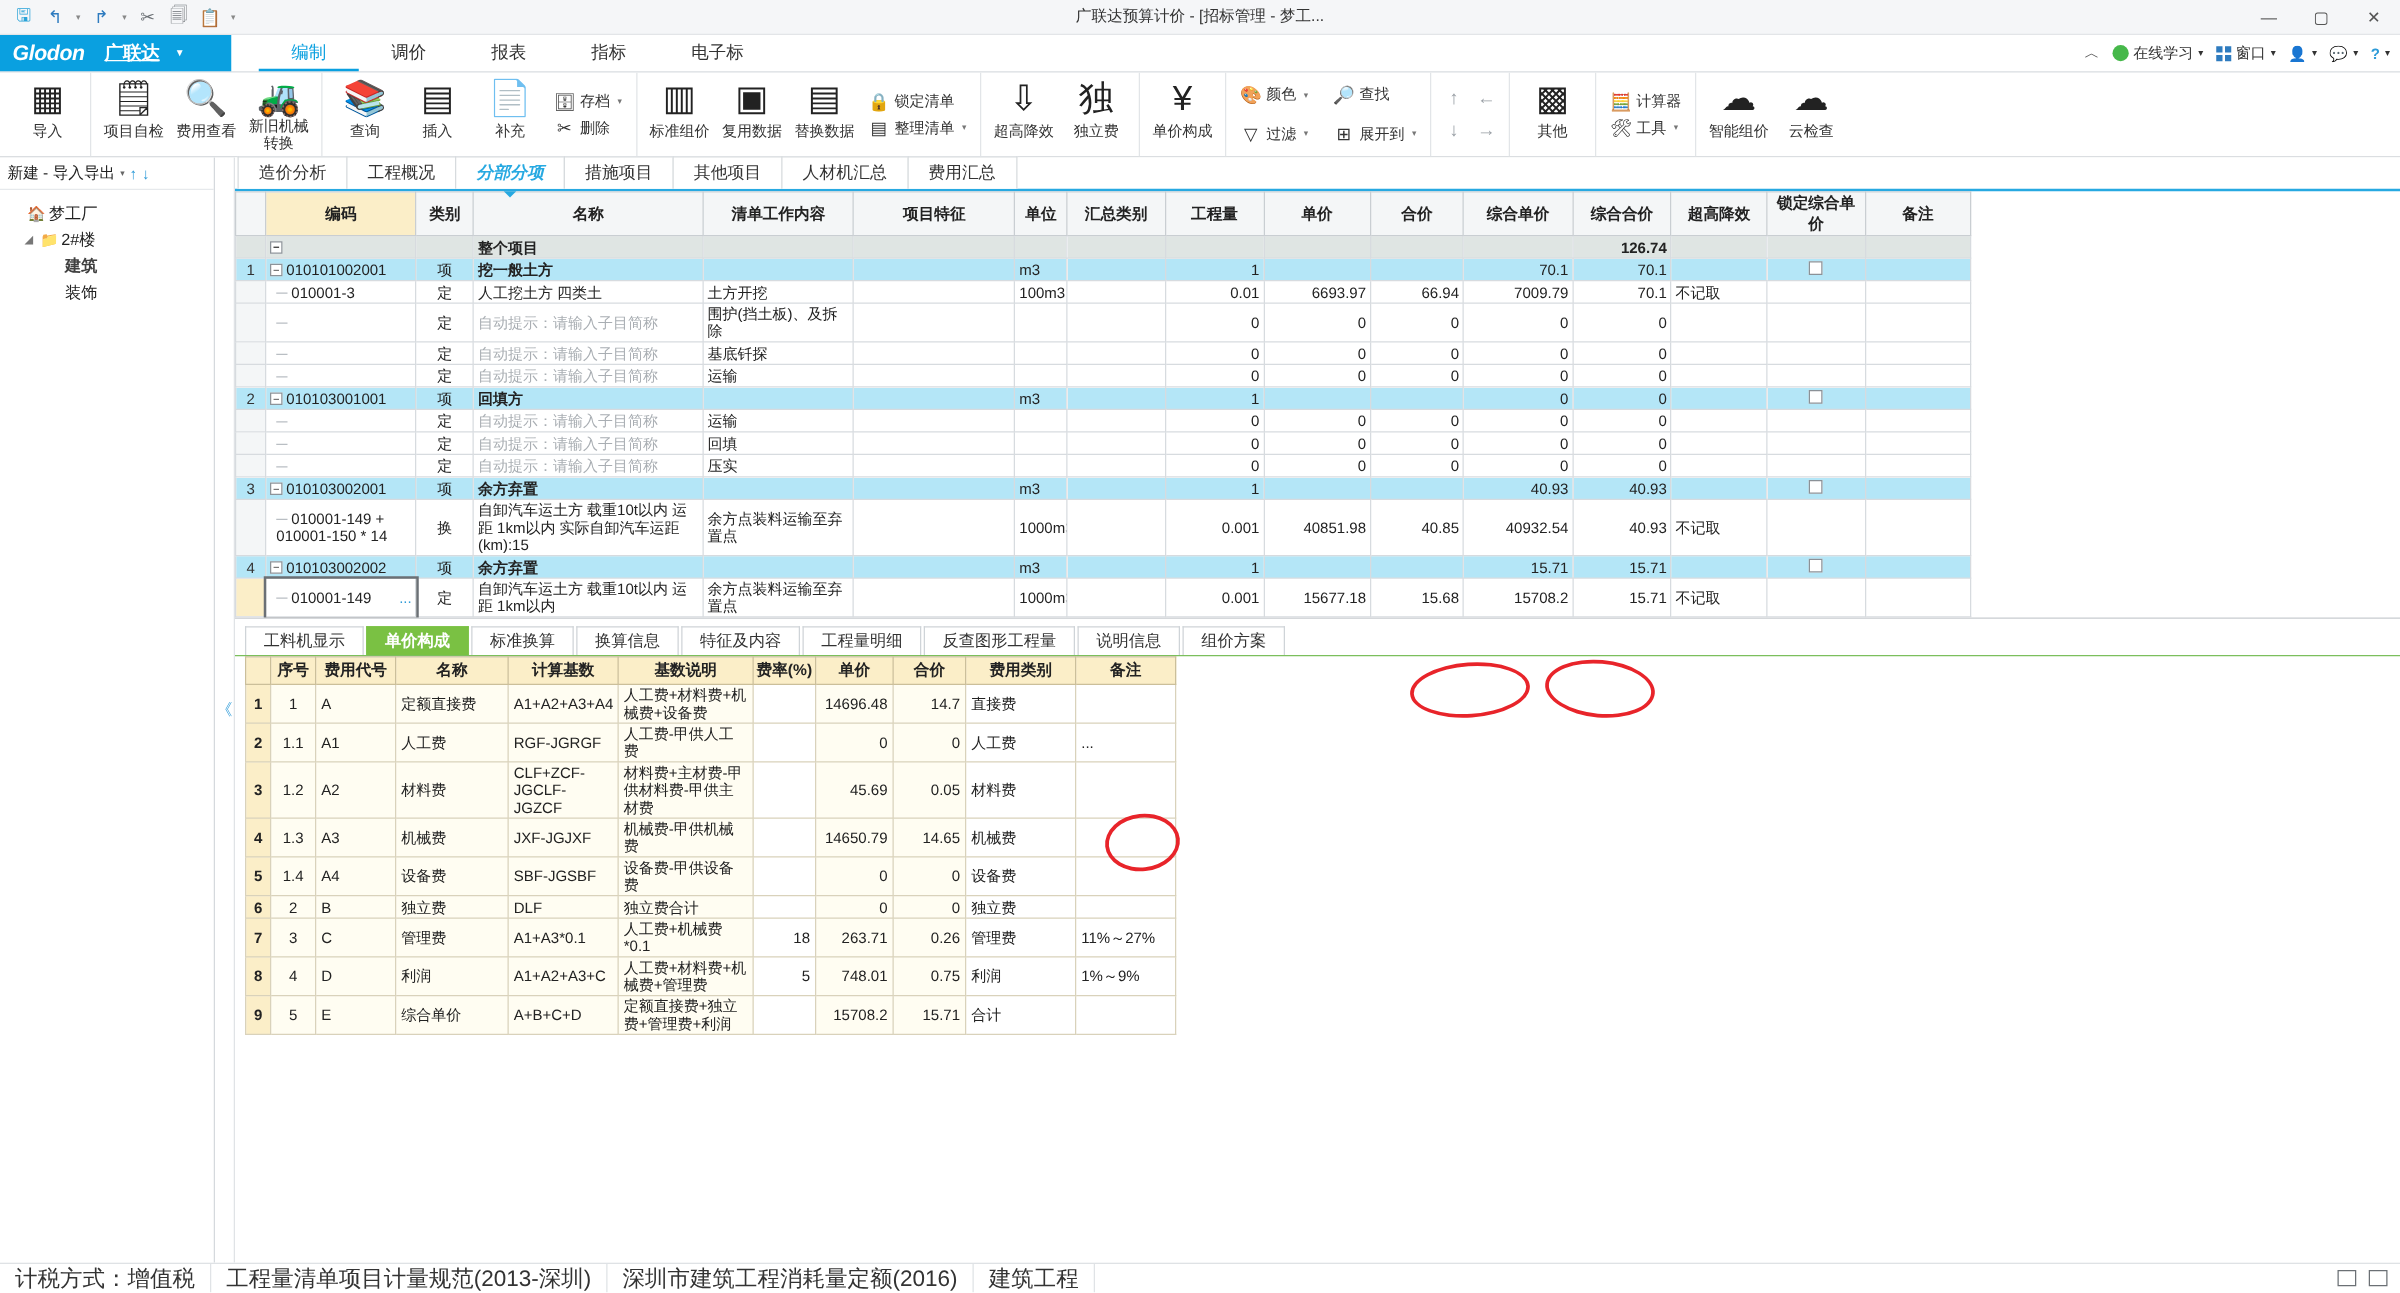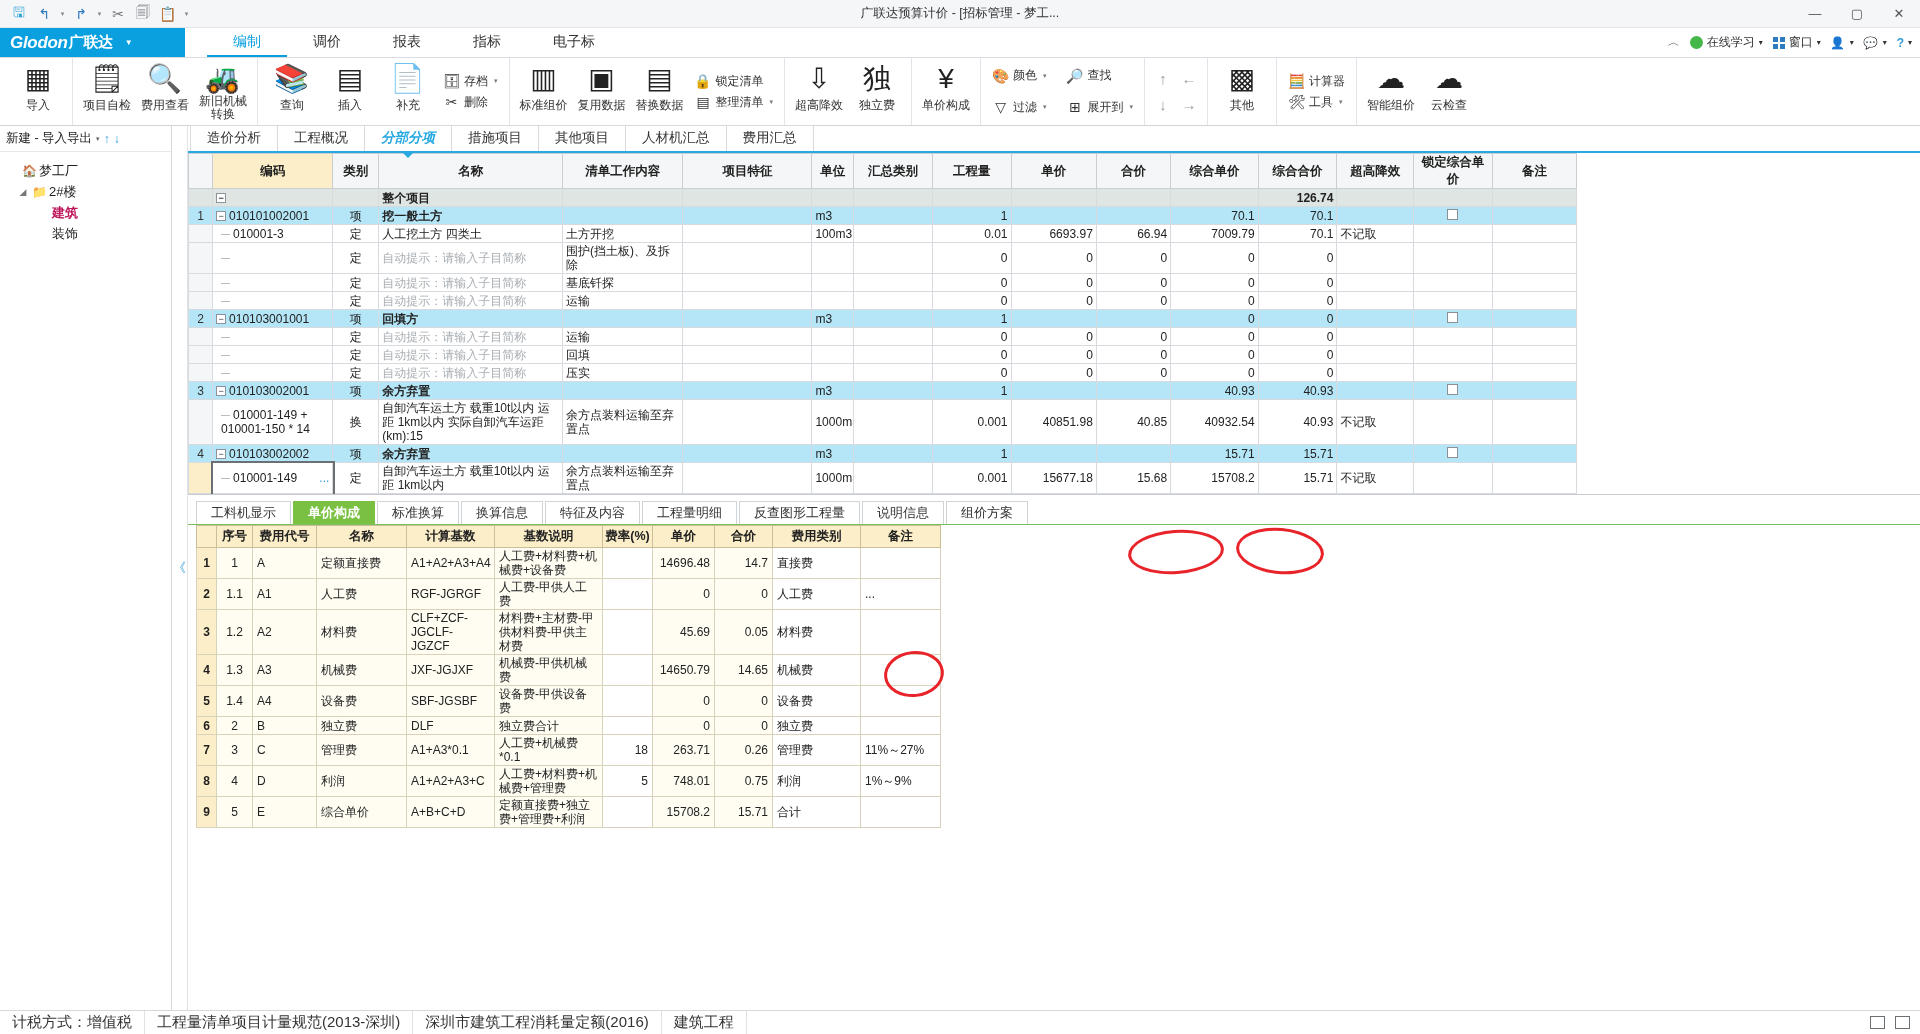--- a/index.html
+++ b/index.html
@@ -23,21 +23,21 @@
   .apptitle { position:absolute; left:0; right:0; text-align:center; font-size:12.5px; color:#333;
               pointer-events:none; }
   .wbtns { margin-left:auto; display:flex; align-items:center; }
   .wbtn { width:42px; height:28px; display:flex; align-items:center; justify-content:center;
           color:#555; font-size:13px; cursor:pointer; }
   
   .brandbar { height:30px; background:#fff; display:flex; align-items:stretch;
               border-bottom:1px solid #d9dde1; position:relative; }
   .brand { width:185px; background:#0aa0e0; color:#fff; display:flex; align-items:center;
            padding-left:10px; font-size:17px; font-style:italic; font-weight:bold; letter-spacing:-.3px;}
-  .brand .cn { font-style:normal; font-size:15px; font-weight:bold; margin-left:1px;}
+  .brand .cn { font-style:normal; font-size:15px; font-weight:bold; margin-left:16px;text-decoration:underline;}
   .brand .dd { margin-left:12px; font-size:8px; font-style:normal;}
   .menus { display:flex; align-items:stretch; padding-left:22px;justify-content:flex-end; }
   .menu { padding:0 26px; display:flex; align-items:center; font-size:14px; color:#333; cursor:pointer;
           border-bottom:2px solid transparent; }
   .menu.active { color:#0aa0e0; border-bottom-color:#0aa0e0; }
   .brandright { margin-left:auto; display:flex; align-items:center; gap:10px; padding-right:8px;
                 font-size:12px; color:#333;}
   .brandright .it { display:flex; align-items:center; gap:4px; cursor:pointer;}
   .ic-circle { width:13px;height:13px;border-radius:50%;background:#46b84a;display:inline-block;}
   .ic-sq { display:inline-grid; grid-template-columns:5px 5px; grid-template-rows:5px 5px; gap:2px;}
@@ -70,21 +70,21 @@
   .lefttop .t { color:#222; }
   .lefttop .cv { font-size:7px; color:#666;}
   .lefttop .up, .lefttop .dn { color:#2e9bd8; font-size:12px; cursor:pointer;}
   .tree { padding:8px 4px; font-size:13px; }
   .tnode { display:flex; align-items:center; gap:4px; height:21px; padding-left:4px; cursor:pointer;}
   .tnode .exp { width:10px; font-size:9px; color:#777; text-align:center;}
   .tnode .ico { color:#2e9bd8; font-size:12px; width:13px; text-align:center;}
   .tnode.l1 { padding-left:4px; }
   .tnode.l2 { padding-left:14px; }
   .tnode.l3 { padding-left:34px; }
-  .tnode.sel { color:#be185d; font-weight:bold;text-align:center; }
+  .tnode.sel { color:#404040; font-weight:bold;text-align:center; }
   
   .collapser { width:16px; display:flex; align-items:center; justify-content:center;
                color:#2e9bd8; font-size:13px; cursor:pointer; background:#fff;
                border-right:1px solid #e0e3e6;}
   
   .rightpane { flex:1; display:flex; flex-direction:column; min-width:0; background:#fff;}
   .tabbar { height:27px; display:flex; align-items:flex-end; border-bottom:2px solid #27a9e1;
             background:#fff; padding-left:2px;}
   .tab { padding:3px 16px 4px; font-size:13.5px; color:#333; cursor:pointer;
          border:1px solid #d7dbde; border-bottom:none; background:#fff; margin-right:-1px;
@@ -124,21 +124,21 @@
   .btable { margin-left:8px; }
   table.b { border-collapse:collapse; table-layout:fixed; width:740px; font-size:12px;}
   table.b th { background:#fbeec8; border:1px solid #cbbf9a; height:22px; font-weight:bold;
                font-size:12.5px;}
   table.b td { border:1px solid #d9d2bb; height:18px; padding:1px 4px; line-height:14px;
                background:#fffdf2;}
   table.b td.rh { background:#fbeec8; text-align:center; font-weight:bold; width:20px;}
   table.b td.lit { background:#fff; }
   
   .statusbar { height:24px; border-top:1px solid #d5d9dd; background:#fff; display:flex;
-               align-items:center; font-size:15px; color:#333; }
+               align-items:center; font-size:18px; color:#333; }
   .sb { padding:0 12px; border-right:1px solid #e0e3e6; height:100%; display:flex; align-items:center;}
   .sb.first { border-right:1px solid #e0e3e6; }
   .sbright { margin-left:auto; display:flex; align-items:center; gap:10px; padding-right:10px;
              color:#6b7075;}
   .sbico { width:15px; height:13px; border:1.5px solid #6b7075; display:inline-block;}
   
   .circle { position:absolute; border:3px solid #e8242a; border-radius:50%;
             pointer-events:none; }
   .wrapall { position:relative; width:1920px; height:1034px; }
 </style>

